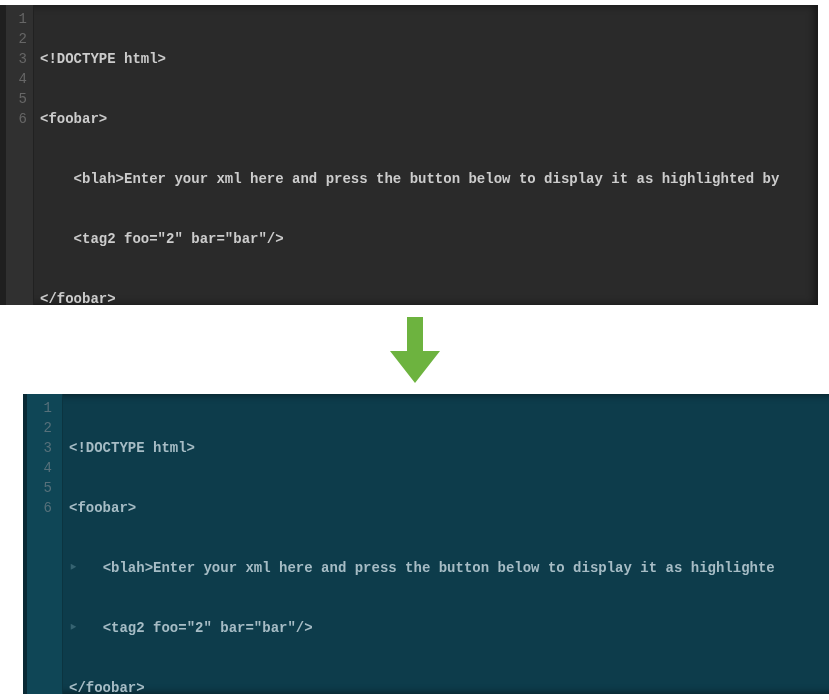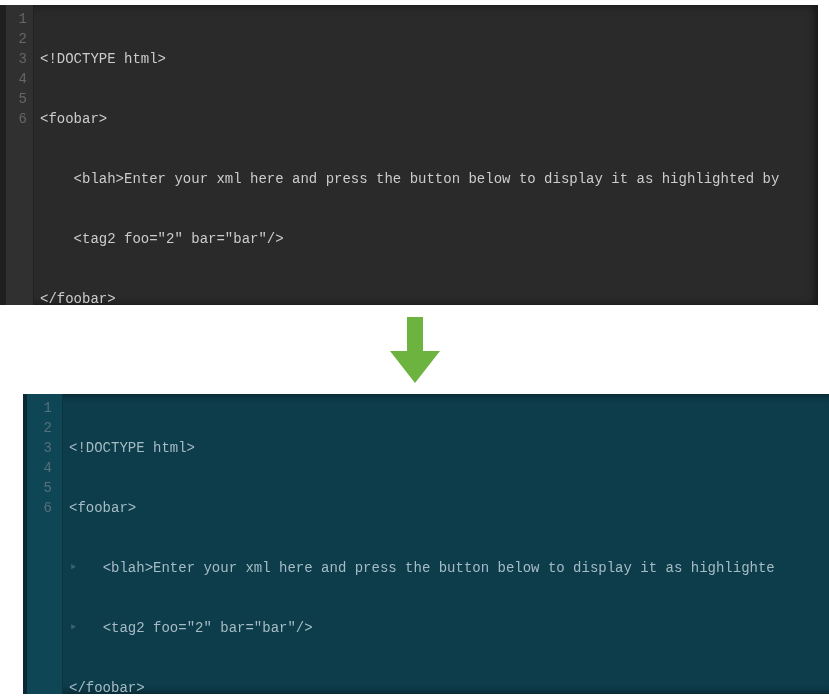--- a/index.html
+++ b/index.html
@@ -55,20 +55,21 @@
     user-select: none;
     border-right: 1px solid rgba(0,0,0,0.25);
   }
   .code-area {
     flex: 1;
     padding: 4px 6px 0 6px;
     line-height: 20px;
     white-space: pre;
     overflow: hidden;
     color: #cccccc;
+    font-weight: bold;
   }
   .panel-bottom .code-area {
     color: #a6bcc5;
   }
   .gutter div { height: 20px; }
   .code-area div { height: 20px; }
   .ws-mark {
     color: #555;
     opacity: 0.6;
   }

